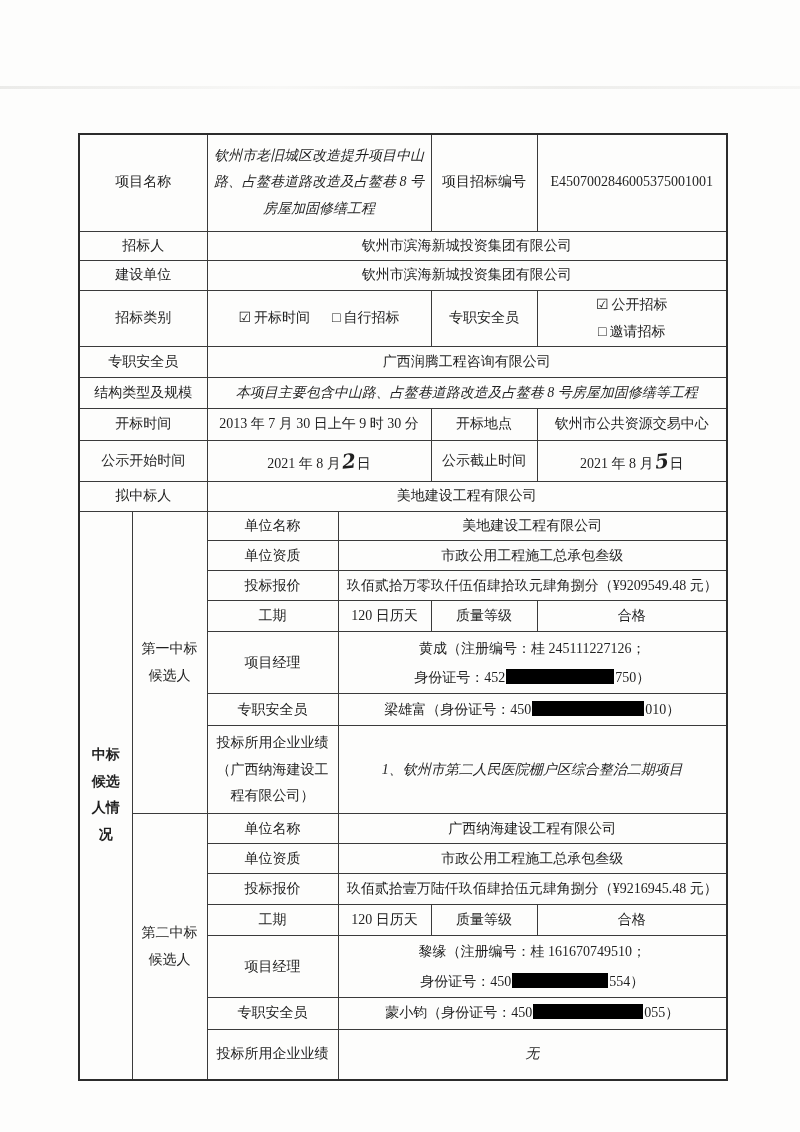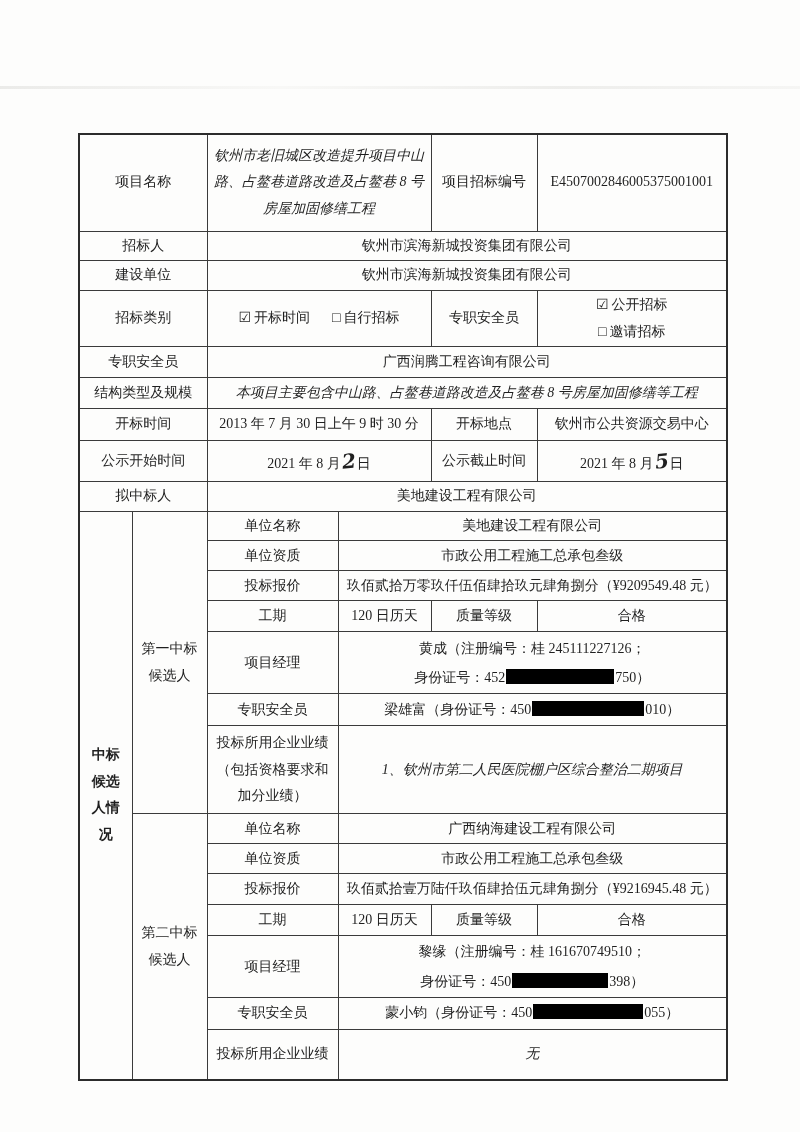--- a/index.html
+++ b/index.html
@@ -157,21 +157,21 @@
         </div>
       </td>
     </tr>
     <tr style="height:32px">
       <td>专职安全员</td>
       <td colspan="3">
         <span>梁雄富（身份证号：450</span><span class="redact w112"></span><span>010）</span>
       </td>
     </tr>
     <tr style="height:88px">
-      <td class="perf-label">投标所用企业业绩（包括资格要求和加分业绩）</td>
+      <td class="perf-label">投标所用企业业绩（广西纳海建设工程有限公司）</td>
       <td colspan="3" class="al">1、钦州市第二人民医院棚户区综合整治二期项目</td>
     </tr>
 
     <tr style="height:30px">
       <td rowspan="7" class="ranklabel">第二中标候选人</td>
       <td>单位名称</td>
       <td colspan="3">广西纳海建设工程有限公司</td>
     </tr>
     <tr style="height:30px">
       <td>单位资质</td>
@@ -185,21 +185,21 @@
       <td>工期</td>
       <td>120 日历天</td>
       <td>质量等级</td>
       <td>合格</td>
     </tr>
     <tr style="height:61px">
       <td>项目经理</td>
       <td colspan="3">
         <div class="mline">黎缘（注册编号：桂 161670749510；</div>
         <div class="mline">
-          <span>身份证号：450</span><span class="redact w96"></span><span>398）</span>
+          <span>身份证号：450</span><span class="redact w96"></span><span>554）</span>
         </div>
       </td>
     </tr>
     <tr style="height:32px">
       <td>专职安全员</td>
       <td colspan="3">
         <span>蒙小钧（身份证号：450</span><span class="redact w110"></span><span>055）</span>
       </td>
     </tr>
     <tr style="height:50px">

